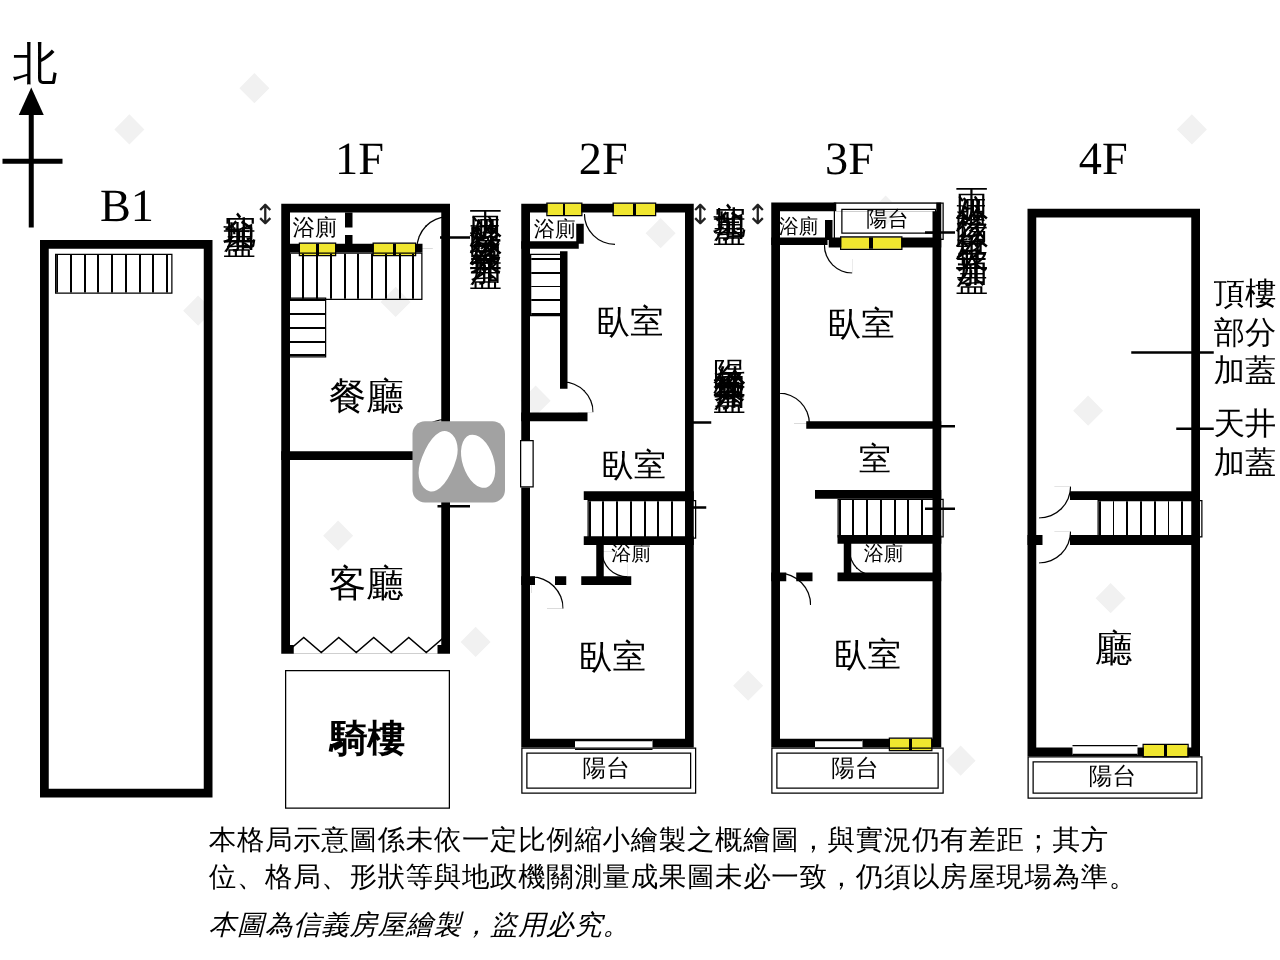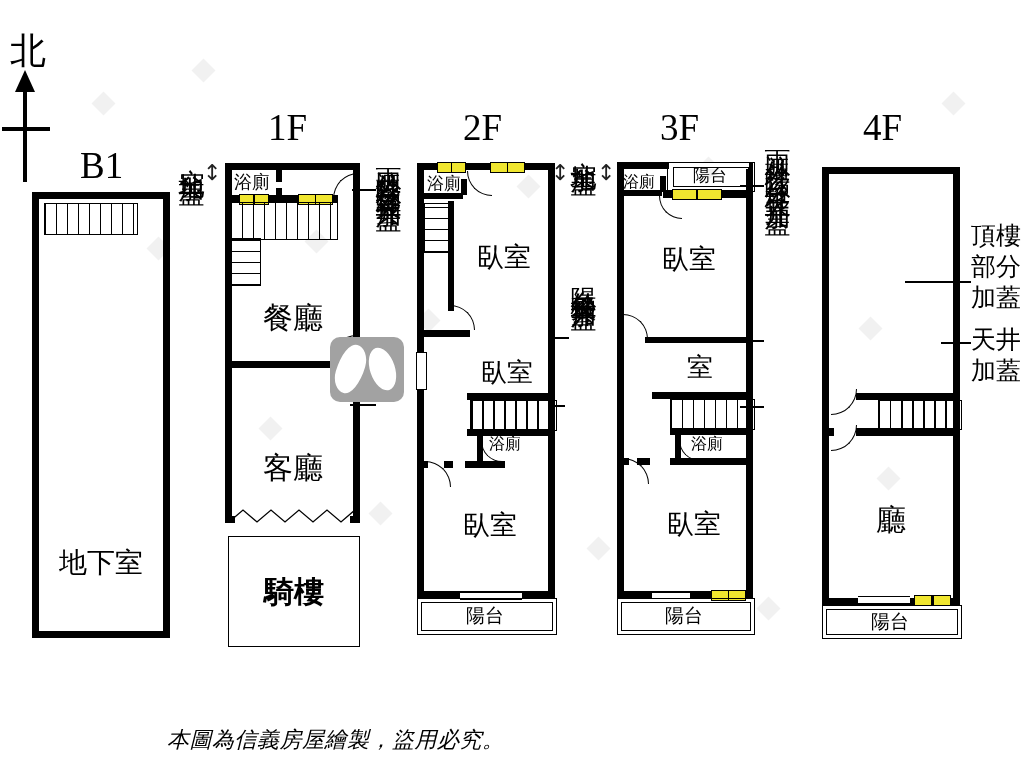--- a/index.html
+++ b/index.html
@@ -67,21 +67,20 @@
   <div class="lbl" style="left:10px;top:32px;font-size:36px;">北</div>
   <div class="w" style="left:23px;top:78px;width:4px;height:104px;"></div>
   <div style="position:absolute;left:15px;top:70px;width:0;height:0;border-left:10px solid transparent;
        border-right:10px solid transparent;border-bottom:22px solid #000;"></div>
   <div class="w" style="left:2px;top:127px;width:48px;height:4px;"></div>
 
   <div class="lbl" style="left:80px;top:146px;font-size:37px;">B1</div>
   <div class="plan" style="left:32px;top:192px;width:138px;height:446px;">
     <div class="walls"></div>
     <div class="stairs-v" style="left:12px;top:11px;width:92px;height:30px;"></div>
-    <div class="lbl ctr" style="left:0;top:356px;width:138px;font-size:28px;">地下室</div>
   </div>
 
   <div class="vtext" style="left:178px;top:148px;height:126px;letter-spacing:4px;">空地加蓋</div>
   <div class="dim" style="left:203px;top:162px;">↕</div>
 
   <div class="lbl" style="left:268px;top:108px;font-size:37px;">1F</div>
   <div class="plan" style="left:225px;top:163px;width:135px;height:360px;">
     <div class="walls"></div>
     <div class="lbl" style="left:9px;top:10px;font-size:18px;">浴廁</div>
     <div class="w" style="left:51px;top:7px;width:6px;height:12px;"></div>
@@ -212,15 +211,17 @@
   <div class="leader" style="left:905px;top:281px;width:66px;"></div>
   <div class="lbl" style="left:971px;top:220px;width:56px;font-size:25px;line-height:31px;white-space:normal;">頂樓部分加蓋</div>
   <div class="leader" style="left:941px;top:342px;width:30px;"></div>
   <div class="lbl" style="left:971px;top:324px;width:56px;font-size:25px;line-height:31px;white-space:normal;">天井加蓋</div>
 
   <div class="wm-logo">
     <div class="s1"></div>
       <div class="s2"></div>
   </div>
 
+  <div class="disc" style="top:657px;">本格局示意圖係未依一定比例縮小繪製之概繪圖，與實況仍有差距；其方</div>
+  <div class="disc" style="top:687px;">位、格局、形狀等與地政機關測量成果圖未必一致，仍須以房屋現場為準。</div>
   <div class="disc" style="top:725px;font-style:italic;">本圖為信義房屋繪製，盜用必究。</div>
 
 </div>
 
 </body></html>

